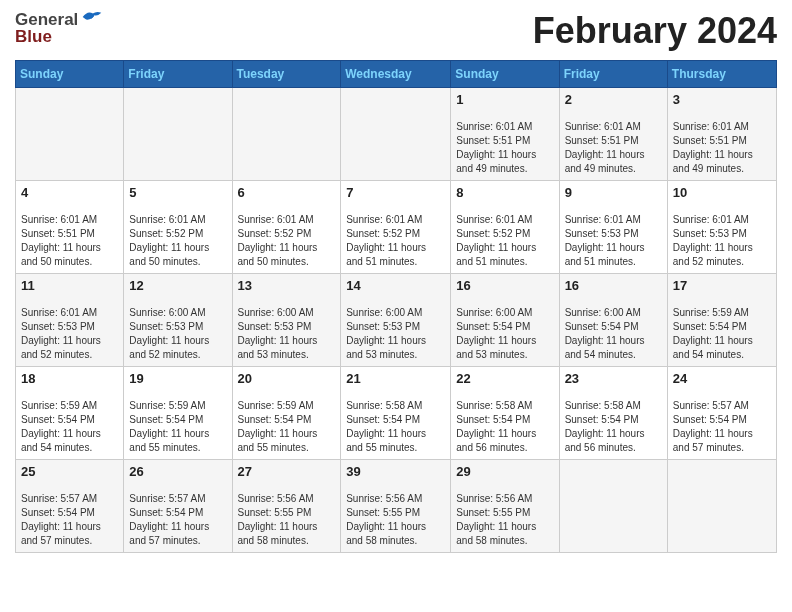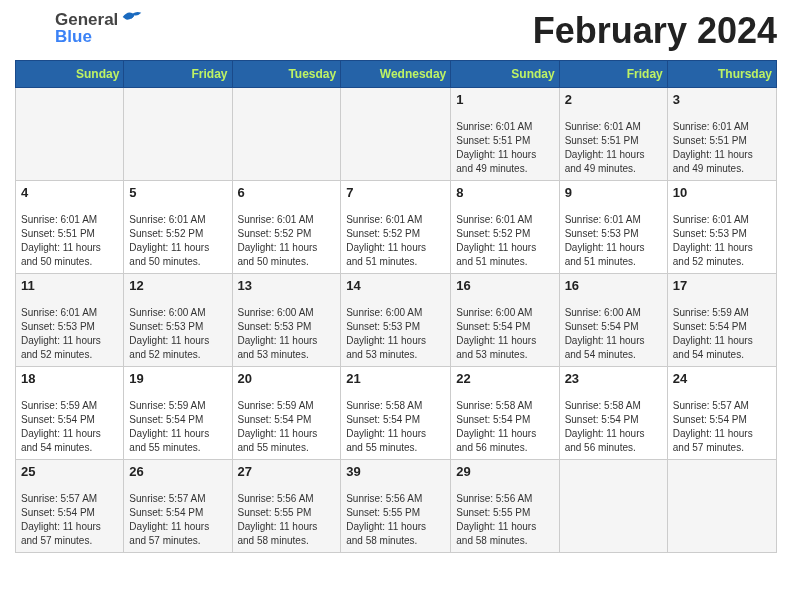--- a/index.html
+++ b/index.html
@@ -27,23 +27,23 @@
       margin-top: 2px;
     }
     .calendar-table {
       width: 100%;
       border-collapse: collapse;
       margin-top: 8px;
       font-size: 11px;
     }
     .calendar-table thead tr th {
       background-color: #2563a8;
-      color: #bef264;
+      color: #7dd3fc;
       padding: 6px 4px;
-      text-align: right;
+      text-align: left;
       font-size: 12px;
       font-weight: bold;
       border: 1px solid #1a4a8a;
     }
     .calendar-table tbody tr td {
       border: 1px solid #ccc;
       vertical-align: top;
       padding: 4px 5px;
       min-height: 70px;
       height: 80px;
@@ -75,38 +75,38 @@
     }
     .logo-text-general {
       font-size: 17px;
       font-weight: bold;
       color: #444;
       line-height: 1;
     }
     .logo-text-blue {
       font-size: 17px;
       font-weight: bold;
-      color: #3b82f6;
+      color: #7f1d1d;
       line-height: 1;
     }
     .bird-icon {
       display: inline-block;
       width: 22px;
       height: 18px;
       margin-left: 3px;
       position: relative;
       top: -2px;
     }
   </style>
 </head>
 <body>
 
 <div class="logo-row">
   <div style="display:flex;align-items:center;min-width:110px;">
-    <div style="display:flex;flex-direction:column;align-items:flex-start;line-height:1.1;margin-left:40px;">
+    <div style="display:flex;flex-direction:column;align-items:flex-start;line-height:1.1;">
       <div style="display:flex;align-items:center;">
         <span class="logo-text-general">General</span>
         <svg class="bird-icon" viewBox="0 0 26 20" xmlns="http://www.w3.org/2000/svg">
           <path d="M2,10 Q8,2 14,6 Q18,3 24,5 Q20,9 16,8 Q12,14 6,13 Z" fill="#1a6abf"></path>
           <path d="M14,6 Q16,10 12,12" stroke="#1a6abf" stroke-width="1" fill="none"></path>
         </svg>
       </div>
       <span class="logo-text-blue">Blue</span>
     </div>
   </div>

